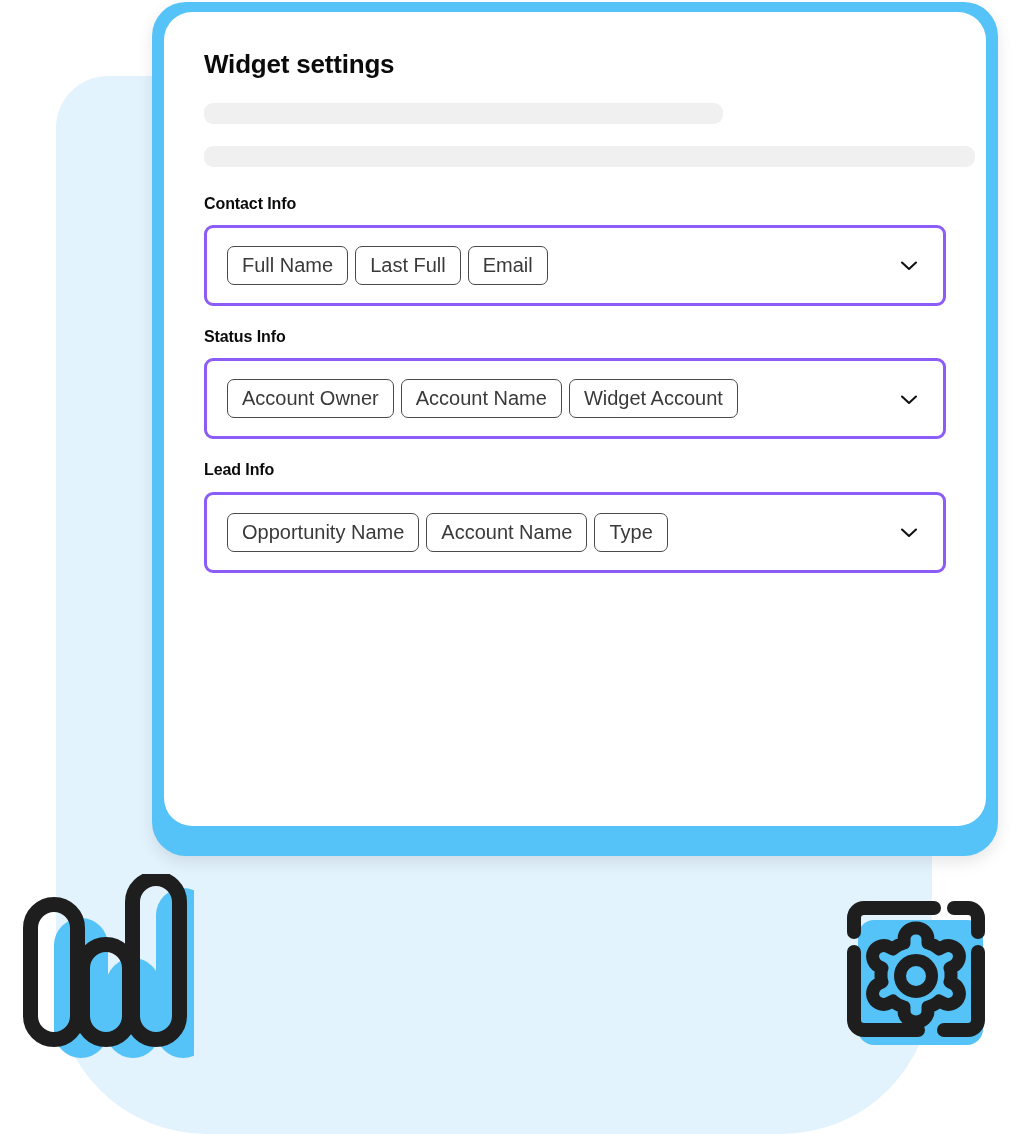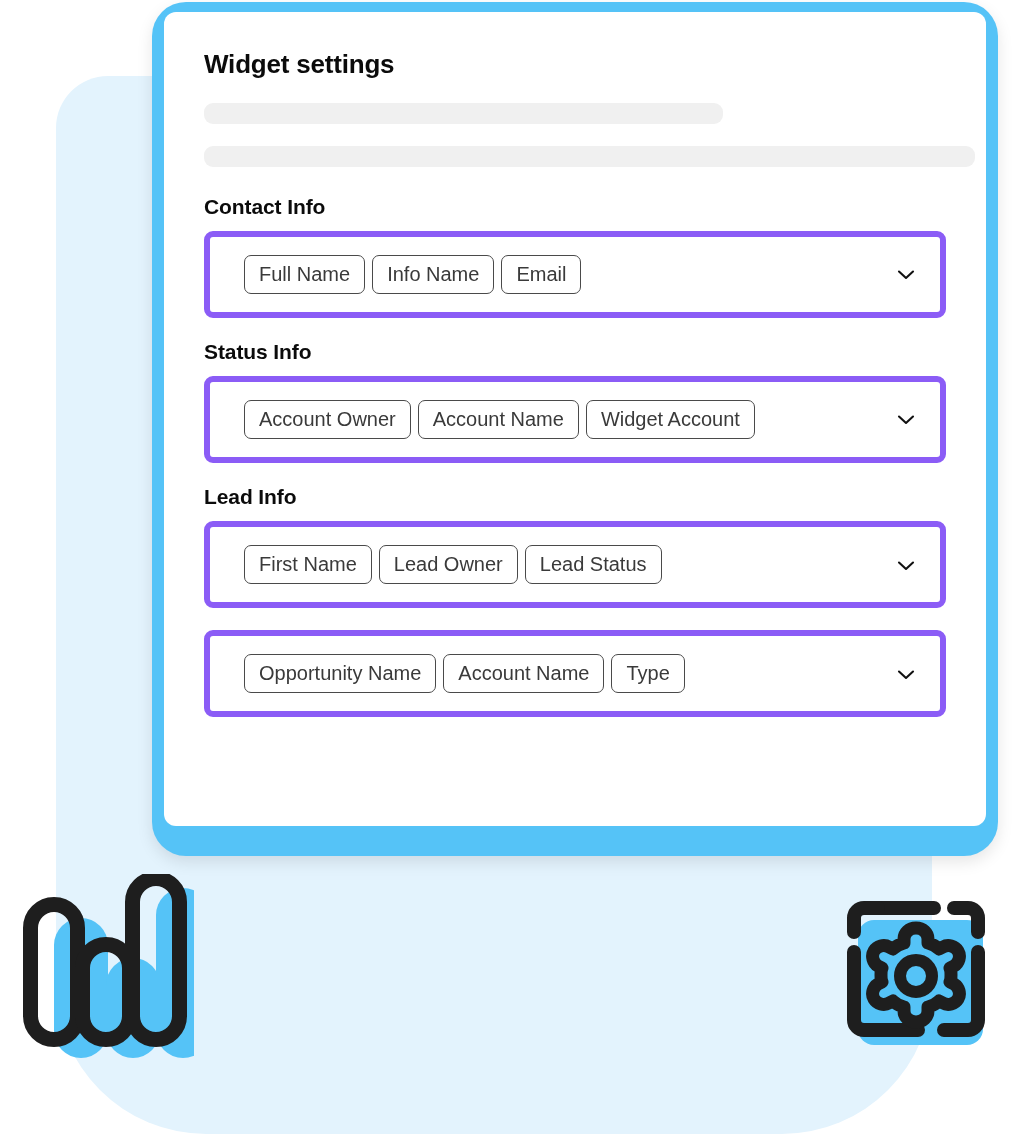--- a/index.html
+++ b/index.html
@@ -46,21 +46,21 @@
     border-radius: 34px;
     box-shadow: 0 6px 16px rgba(0,0,0,0.10);
   }
   .card-inner {
     position: absolute;
     left: 12px;
     top: 10px;
     right: 12px;
     bottom: 30px;
     background: #ffffff;
-    border-radius: 12px;
+    border-radius: 28px;
     overflow: hidden;
   }
   .card-body {
     padding: 38px 40px 0 40px;
   }
 
   
   .card-title {
     font-size: 26px;
     font-weight: bold;
@@ -75,32 +75,32 @@
     background: #F0F0F0;
     border-radius: 9px;
     height: 21px;
   }
   .skeleton.short { width: 519px; margin-bottom: 22px; }
   .skeleton.long  { width: 771px; margin-bottom: 28px; }
 
   
   .group { margin-bottom: 4px; }
   .group-label {
-    font-size: 21px;
+    font-size: 16px;
     font-weight: bold;
     color: #0B0B0B;
     letter-spacing: -0.1px;
     margin: 0 0 12px 0;
     line-height: 1.15;
   }
   .group-box {
     position: relative;
-    border: 6px solid #8b5cf6;
+    border: 3px solid #8b5cf6;
     border-radius: 9px;
-    padding: 18px 34px;
+    padding: 18px 20px;
     min-height: 52px;
     box-sizing: border-box;
     display: flex;
     align-items: flex-start;
     margin-bottom: 22px;
   }
   .chips {
     display: flex;
     flex-wrap: wrap;
     gap: 7px;
@@ -154,21 +154,21 @@
         <h1 class="card-title">Widget settings</h1>
 
         <div class="skeleton short"></div>
         <div class="skeleton long"></div>
 
         <div class="group">
           <div class="group-label">Contact Info</div>
           <div class="group-box">
             <div class="chips">
               <span class="chip">Full Name</span>
-              <span class="chip">Info Name</span>
+              <span class="chip">Last Full</span>
               <span class="chip">Email</span>
             </div>
             <span class="chevron">
               <svg width="24" height="24" viewBox="0 0 24 24" fill="none">
                 <path d="M5 9.5 L12 16 L19 9.5" stroke="#111111" stroke-width="2.1" stroke-linecap="round" stroke-linejoin="round"></path>
               </svg>
             </span>
           </div>
         </div>
 
@@ -183,32 +183,20 @@
             <span class="chevron">
               <svg width="24" height="24" viewBox="0 0 24 24" fill="none">
                 <path d="M5 9.5 L12 16 L19 9.5" stroke="#111111" stroke-width="2.1" stroke-linecap="round" stroke-linejoin="round"></path>
               </svg>
             </span>
           </div>
         </div>
 
         <div class="group">
           <div class="group-label">Lead Info</div>
-          <div class="group-box">
-            <div class="chips">
-              <span class="chip">First Name</span>
-              <span class="chip">Lead Owner</span>
-              <span class="chip">Lead Status</span>
-            </div>
-            <span class="chevron">
-              <svg width="24" height="24" viewBox="0 0 24 24" fill="none">
-                <path d="M5 9.5 L12 16 L19 9.5" stroke="#111111" stroke-width="2.1" stroke-linecap="round" stroke-linejoin="round"></path>
-              </svg>
-            </span>
-          </div>
         </div>
 
         <div class="group">
           <div class="group-box">
             <div class="chips">
               <span class="chip">Opportunity Name</span>
               <span class="chip">Account Name</span>
               <span class="chip">Type</span>
             </div>
             <span class="chevron">

